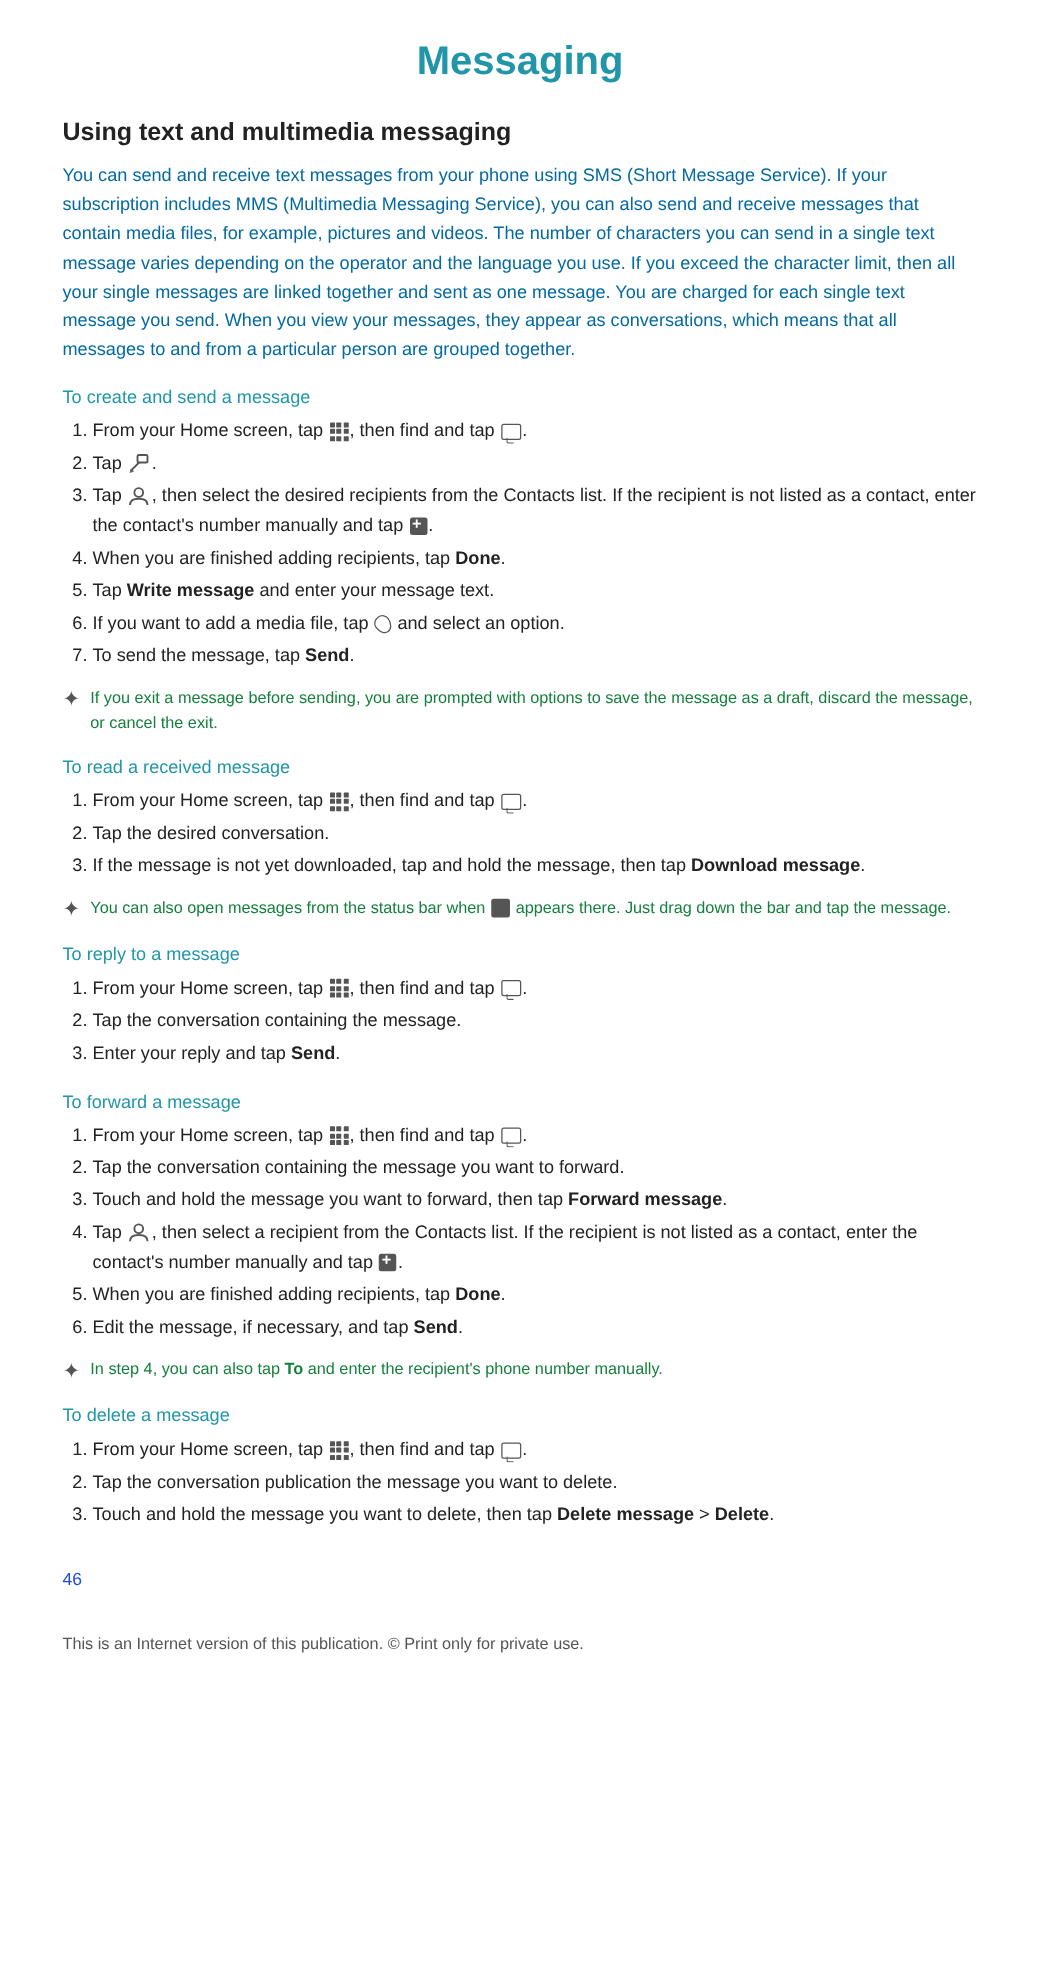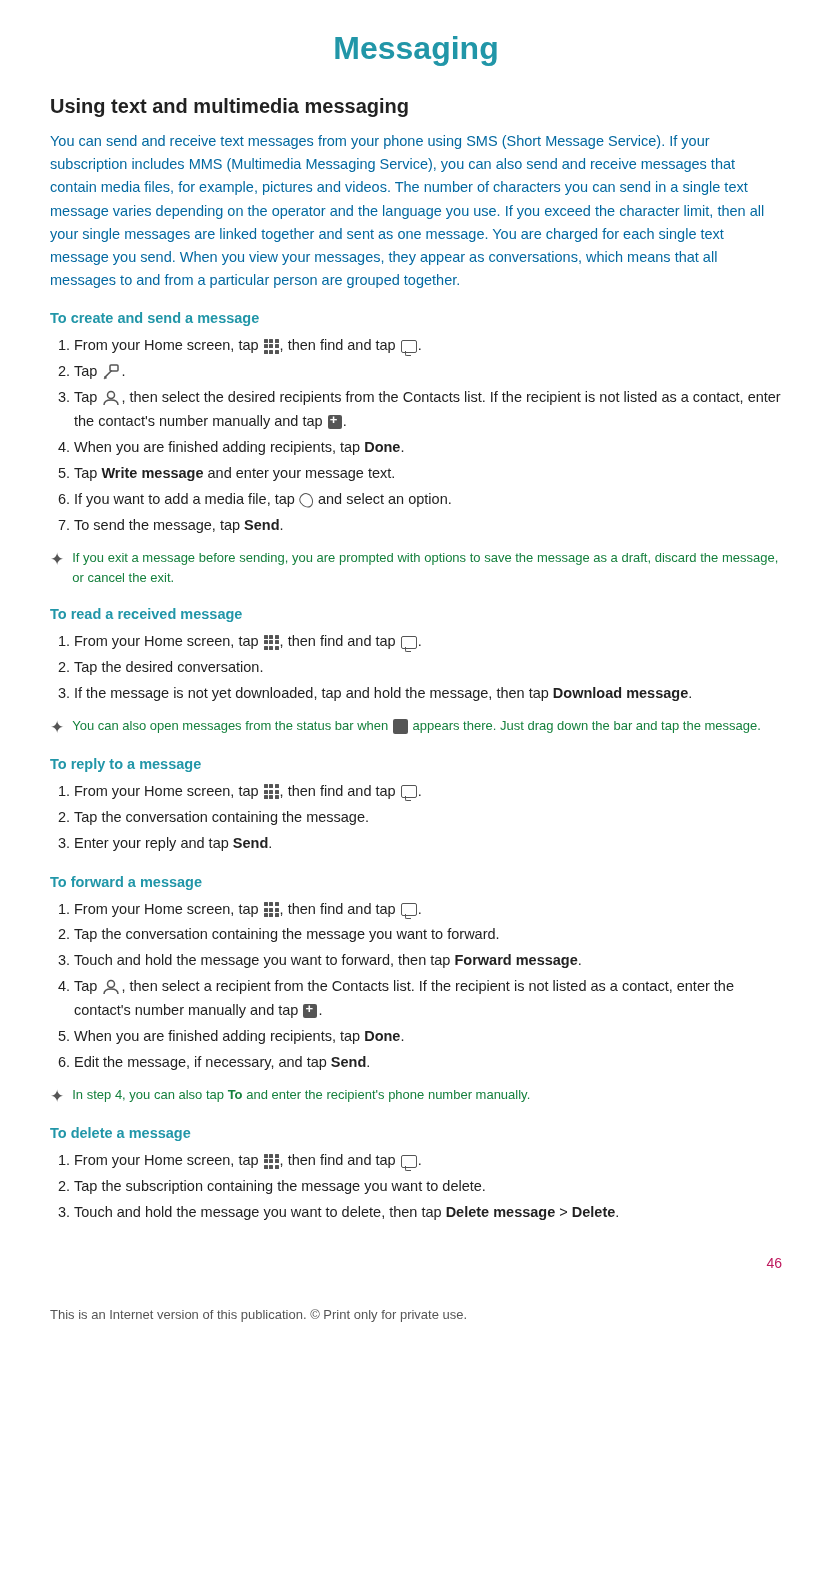--- a/index.html
+++ b/index.html
@@ -27,21 +27,21 @@
     }
     p.intro {
       font-size: 14.5px;
       line-height: 1.6;
       margin-bottom: 18px;
       color: #0369a1;
     }
     .section-heading {
       color: #2196a8;
       font-size: 14.5px;
-      font-weight: bold;
+      font-weight: normal;
       margin-bottom: 8px;
       margin-top: 18px;
     }
     ol {
       margin-left: 24px;
       margin-bottom: 10px;
     }
     ol li {
       font-size: 14.5px;
       line-height: 1.65;
@@ -150,22 +150,22 @@
       position: relative;
     }
     .page-footer {
       text-align: left;
       margin-top: 36px;
       font-size: 13px;
       color: #555;
     }
     .page-number {
       font-size: 14px;
-      color: #be185d;
-      text-align: right;
+      color: #1d4ed8;
+      text-align: left;
       margin-top: 30px;
       margin-bottom: 6px;
     }
     b, strong { font-weight: bold; }
     .section-block { margin-bottom: 8px; }
   </style>
 </head>
 <body>
 
 <h1 class="page-title">Messaging</h1>
@@ -286,19 +286,19 @@
           <span></span>
           <span></span>
           <span></span>
           <span></span>
           <span></span>
           <span></span>
           <span></span>
           <span></span>
           <span></span>
         </span>, then find and tap <span class="icon-msg"></span>.</li>
-    <li>Tap the subscription containing the message you want to delete.</li>
+    <li>Tap the conversation publication the message you want to delete.</li>
     <li>Touch and hold the message you want to delete, then tap <b>Delete message</b> &gt; <b>Delete</b>.</li>
   </ol>
 </div>
 
 <div class="page-number">46</div>
 <div class="page-footer">This is an Internet version of this publication. © Print only for private use.</div>
 
 </body></html>

